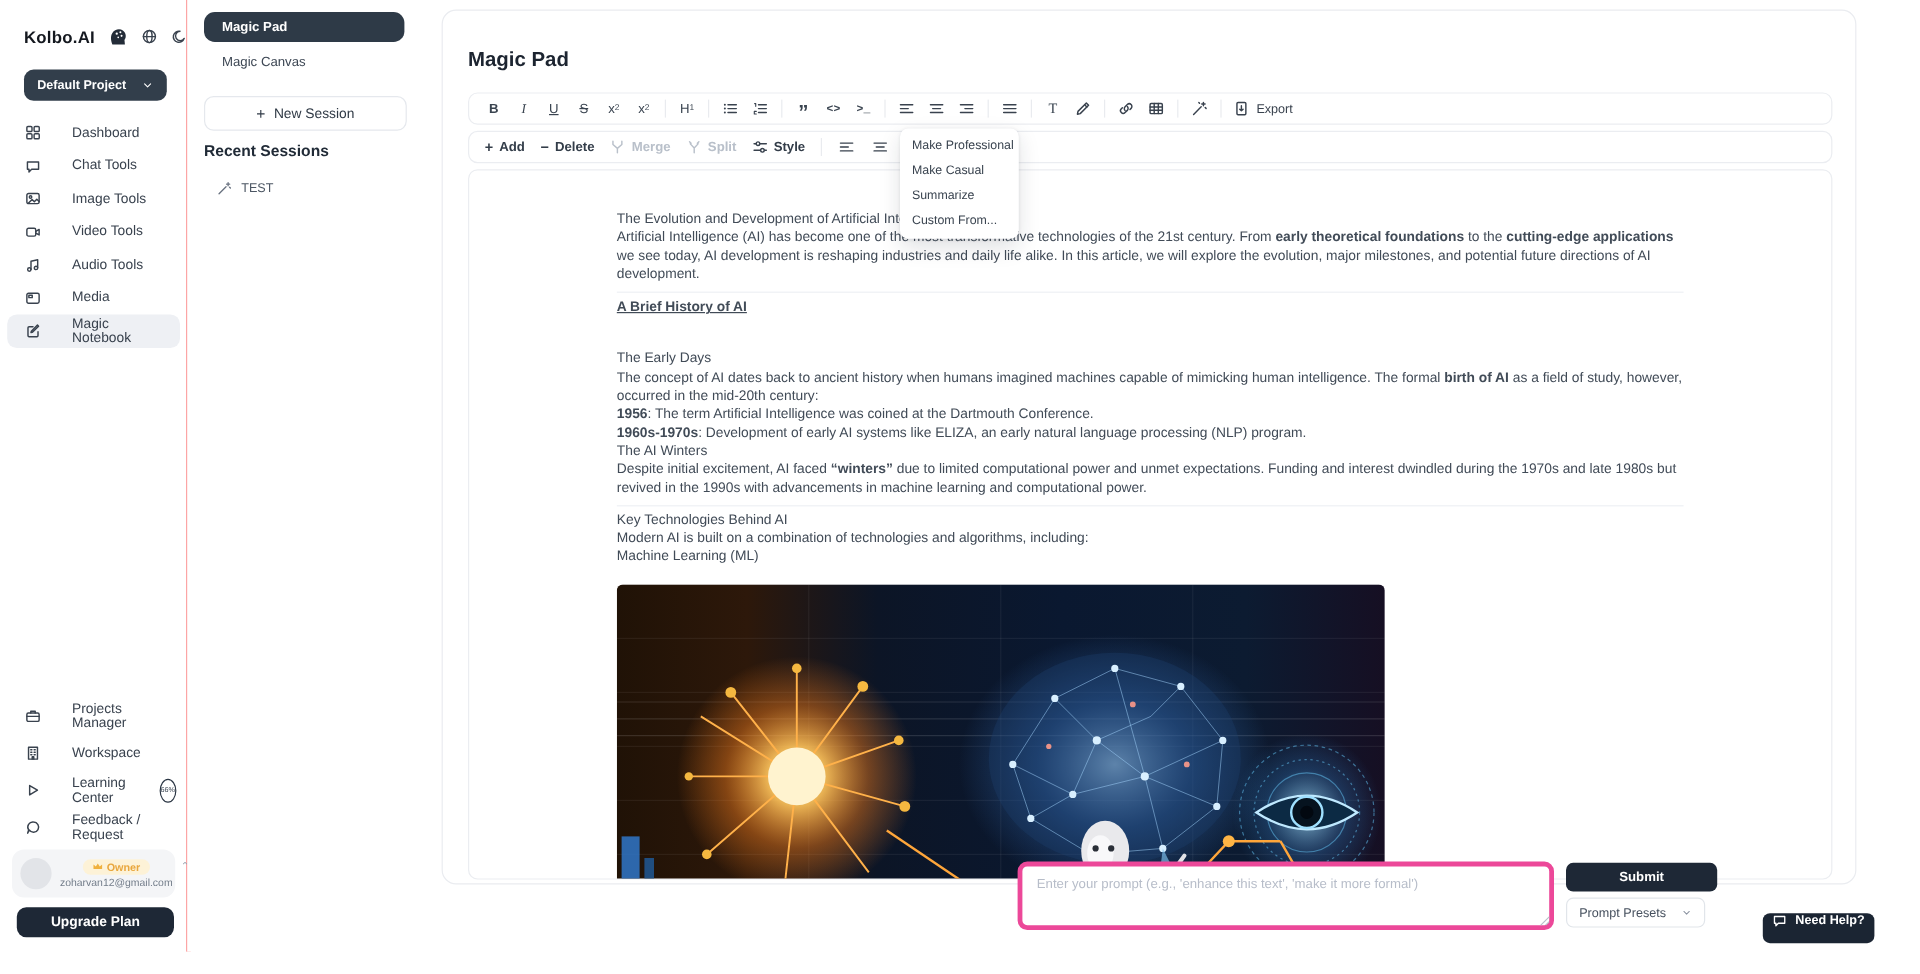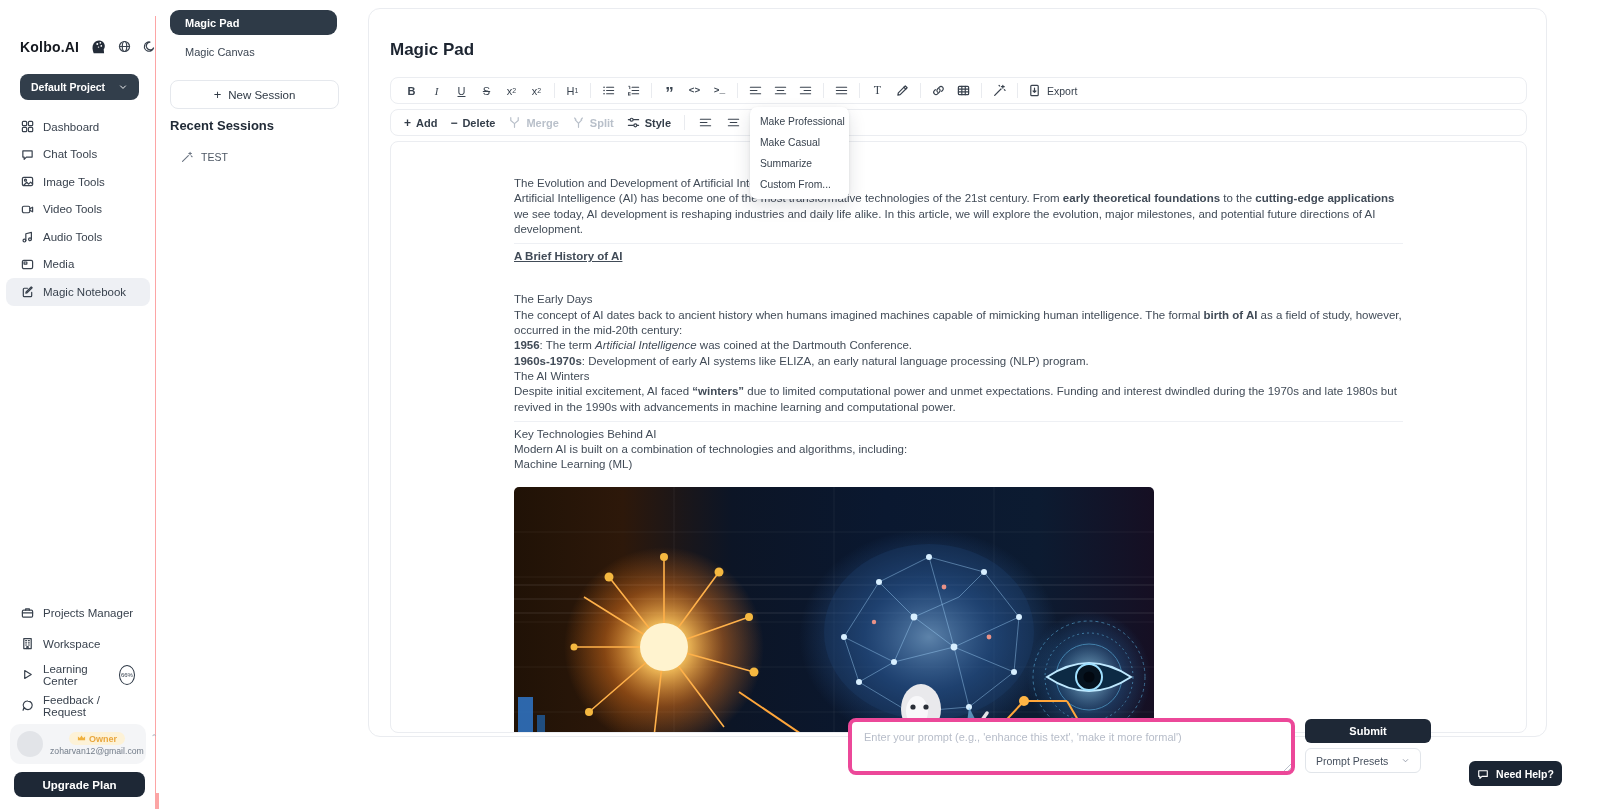--- a/index.html
+++ b/index.html
@@ -1,26 +1,26 @@
 <!DOCTYPE html>
 <html><head>
 <meta charset="utf-8">
 <style>
   html,body{margin:0;padding:0;}
   body{width:1600px;height:812px;font-family:"Liberation Sans",sans-serif;background:#fff;overflow:hidden;color:#2e3844;}
   .app{position:relative;width:1600px;height:812px;background:#fff;}
   svg.ic{width:13px;height:13px;stroke:#39424e;fill:none;stroke-width:1.3;stroke-linecap:round;stroke-linejoin:round;flex:none;}
   
-  .sidebar{position:absolute;left:0;top:16px;width:155px;height:793px;border-right:4px solid #fca5a5;background:#fff;}
+  .sidebar{position:absolute;left:0;top:0;width:155px;height:793px;border-right:4px solid #fca5a5;background:#fff;}
   .brand-row{position:absolute;left:20px;top:22px;display:flex;align-items:center;gap:11px;}
   .brand-name{font-size:14px;font-weight:800;color:#14181f;letter-spacing:.2px;}
   .proj-btn{position:absolute;left:20px;top:58px;width:119px;height:26px;background:#323e4b;border-radius:8px;color:#fff;
     display:flex;align-items:center;justify-content:space-between;padding:0 11px;box-sizing:border-box;font-size:10.5px;font-weight:700;cursor:pointer;}
   .nav{position:absolute;left:6px;right:5px;top:97px;}
-  .nav-item{display:flex;align-items:center;gap:9px;height:27.5px;padding:0 15px;font-size:11.5px;color:#39424e;border-radius:8px;cursor:pointer;}
+  .nav-item{display:flex;align-items:center;gap:26px;height:27.5px;padding:0 15px;font-size:11.5px;color:#39424e;border-radius:8px;cursor:pointer;}
   .nav-item.active{background:#eef0f4;}
   .side-footer{position:absolute;left:6px;right:5px;top:581px;}
   .ring{width:20px;height:20px;border:1.5px solid #2b3644;border-radius:50%;display:flex;align-items:center;justify-content:center;
     font-size:6px;color:#333e4c;box-sizing:border-box;margin-left:2px;}
   .user-card{position:absolute;left:10px;top:708px;width:136px;height:40px;background:#f4f5f7;border-radius:10px;
     display:flex;align-items:center;padding:0 7px;box-sizing:border-box;gap:7px;cursor:pointer;}
   .avatar{width:26px;height:26px;border-radius:50%;background:#e2e4e8;flex:none;}
   .user-col{display:flex;flex-direction:column;align-items:center;flex:1;}
   .owner-badge{background:#fdf2d7;color:#e9a73e;font-size:9px;font-weight:700;padding:1.5px 8px;border-radius:9px;display:flex;align-items:flex-start;gap:3px;}
   .user-email{font-size:8.7px;color:#737d8a;margin-top:1px;}
@@ -64,21 +64,21 @@
   .prompt-box{position:absolute;left:848px;top:718px;width:447px;height:57px;}
   .prompt-box textarea{width:100%;height:100%;box-sizing:border-box;border:4px solid #ec4899;border-radius:8px;resize:none;outline:none;
     padding:9px 12px;font-family:"Liberation Sans",sans-serif;font-size:11px;color:#3c4652;background:#fff;}
   .prompt-box textarea::placeholder{color:#b7bdc9;}
   .resize-corner{position:absolute;right:3px;bottom:3px;width:9px;height:9px;pointer-events:none;}
   .submit-btn{position:absolute;left:1305px;top:719px;width:126px;height:24px;background:#1e2836;border-radius:6px;color:#fff;
     font-size:11px;font-weight:700;display:flex;align-items:center;justify-content:center;cursor:pointer;}
   .presets-btn{position:absolute;left:1305px;top:748px;width:116px;height:25px;border:1px solid #e1e5ea;border-radius:6px;background:#fff;
     display:flex;align-items:center;justify-content:space-between;padding:0 10px;box-sizing:border-box;font-size:10.5px;color:#46505e;cursor:pointer;}
   .help-btn{position:absolute;left:1469px;top:761px;width:93px;height:25px;background:#1b2533;border-radius:6px;color:#fff;
-    display:flex;align-items:center;justify-content:center;gap:7px;font-size:10.5px;font-weight:700;cursor:pointer;}
+    display:flex;justify-content:center;gap:7px;font-size:10.5px;font-weight:700;cursor:pointer;}
   .q-glyph{font-size:17px;font-weight:700;transform:translateY(3px);}
   .mono{font-family:"Liberation Mono",monospace;font-size:9.5px;font-weight:700;}
 </style>
 </head>
 <body>
 
 <div class="app">
 
   <div class="sidebar">
     <div class="brand-row">
@@ -383,21 +383,21 @@
 
     <div class="editor">
       <div class="doc" id="doc-root">
           <div class="doc-p"><span>The Evolution and Development of Artificial Intelligence</span></div>
           <div class="doc-p"><span>Artificial Intelligence (AI) has become one of the most transformative technologies of the 21st century. From </span><span style="font-weight: 700;">early theoretical foundations</span><span> to the </span><span style="font-weight: 700;">cutting-edge applications</span><span> we see today, AI development is reshaping industries and daily life alike. In this article, we will explore the evolution, major milestones, and potential future directions of AI development.</span></div>
           <div class="doc-hr"></div>
           <div class="doc-p"><span style="font-weight: 700; text-decoration: underline;">A Brief History of AI</span></div>
           <div class="doc-spacer"></div>
           <div class="doc-p"><span>The Early Days</span></div>
           <div class="doc-p"><span>The concept of AI dates back to ancient history when humans imagined machines capable of mimicking human intelligence. The formal </span><span style="font-weight: 700;">birth of AI</span><span> as a field of study, however, occurred in the mid-20th century:</span></div>
-          <div class="doc-p"><span style="font-weight: 700;">1956</span><span>: The term </span><span style="font-style: italic;">Artificial Intelligence</span><span> was coined at the Dartmouth Conference.</span></div>
+          <div class="doc-p"><span style="font-weight: 700;">1956</span><span>: The term </span><span style="">Artificial Intelligence</span><span> was coined at the Dartmouth Conference.</span></div>
           <div class="doc-p"><span style="font-weight: 700;">1960s-1970s</span><span>: Development of early AI systems like ELIZA, an early natural language processing (NLP) program.</span></div>
           <div class="doc-p"><span>The AI Winters</span></div>
           <div class="doc-p"><span>Despite initial excitement, AI faced </span><span style="font-weight: 700;">“winters”</span><span> due to limited computational power and unmet expectations. Funding and interest dwindled during the 1970s and late 1980s but revived in the 1990s with advancements in machine learning and computational power.</span></div>
           <div class="doc-hr"></div>
           <div class="doc-p"><span>Key Technologies Behind AI</span></div>
           <div class="doc-p"><span>Modern AI is built on a combination of technologies and algorithms, including:</span></div>
           <div class="doc-p"><span>Machine Learning (ML)</span></div>
     <svg class="doc-img" viewBox="0 0 640 300" preserveAspectRatio="none">
       <defs>
         <linearGradient id="bgG" x1="0" y1="0" x2="1" y2="0">

